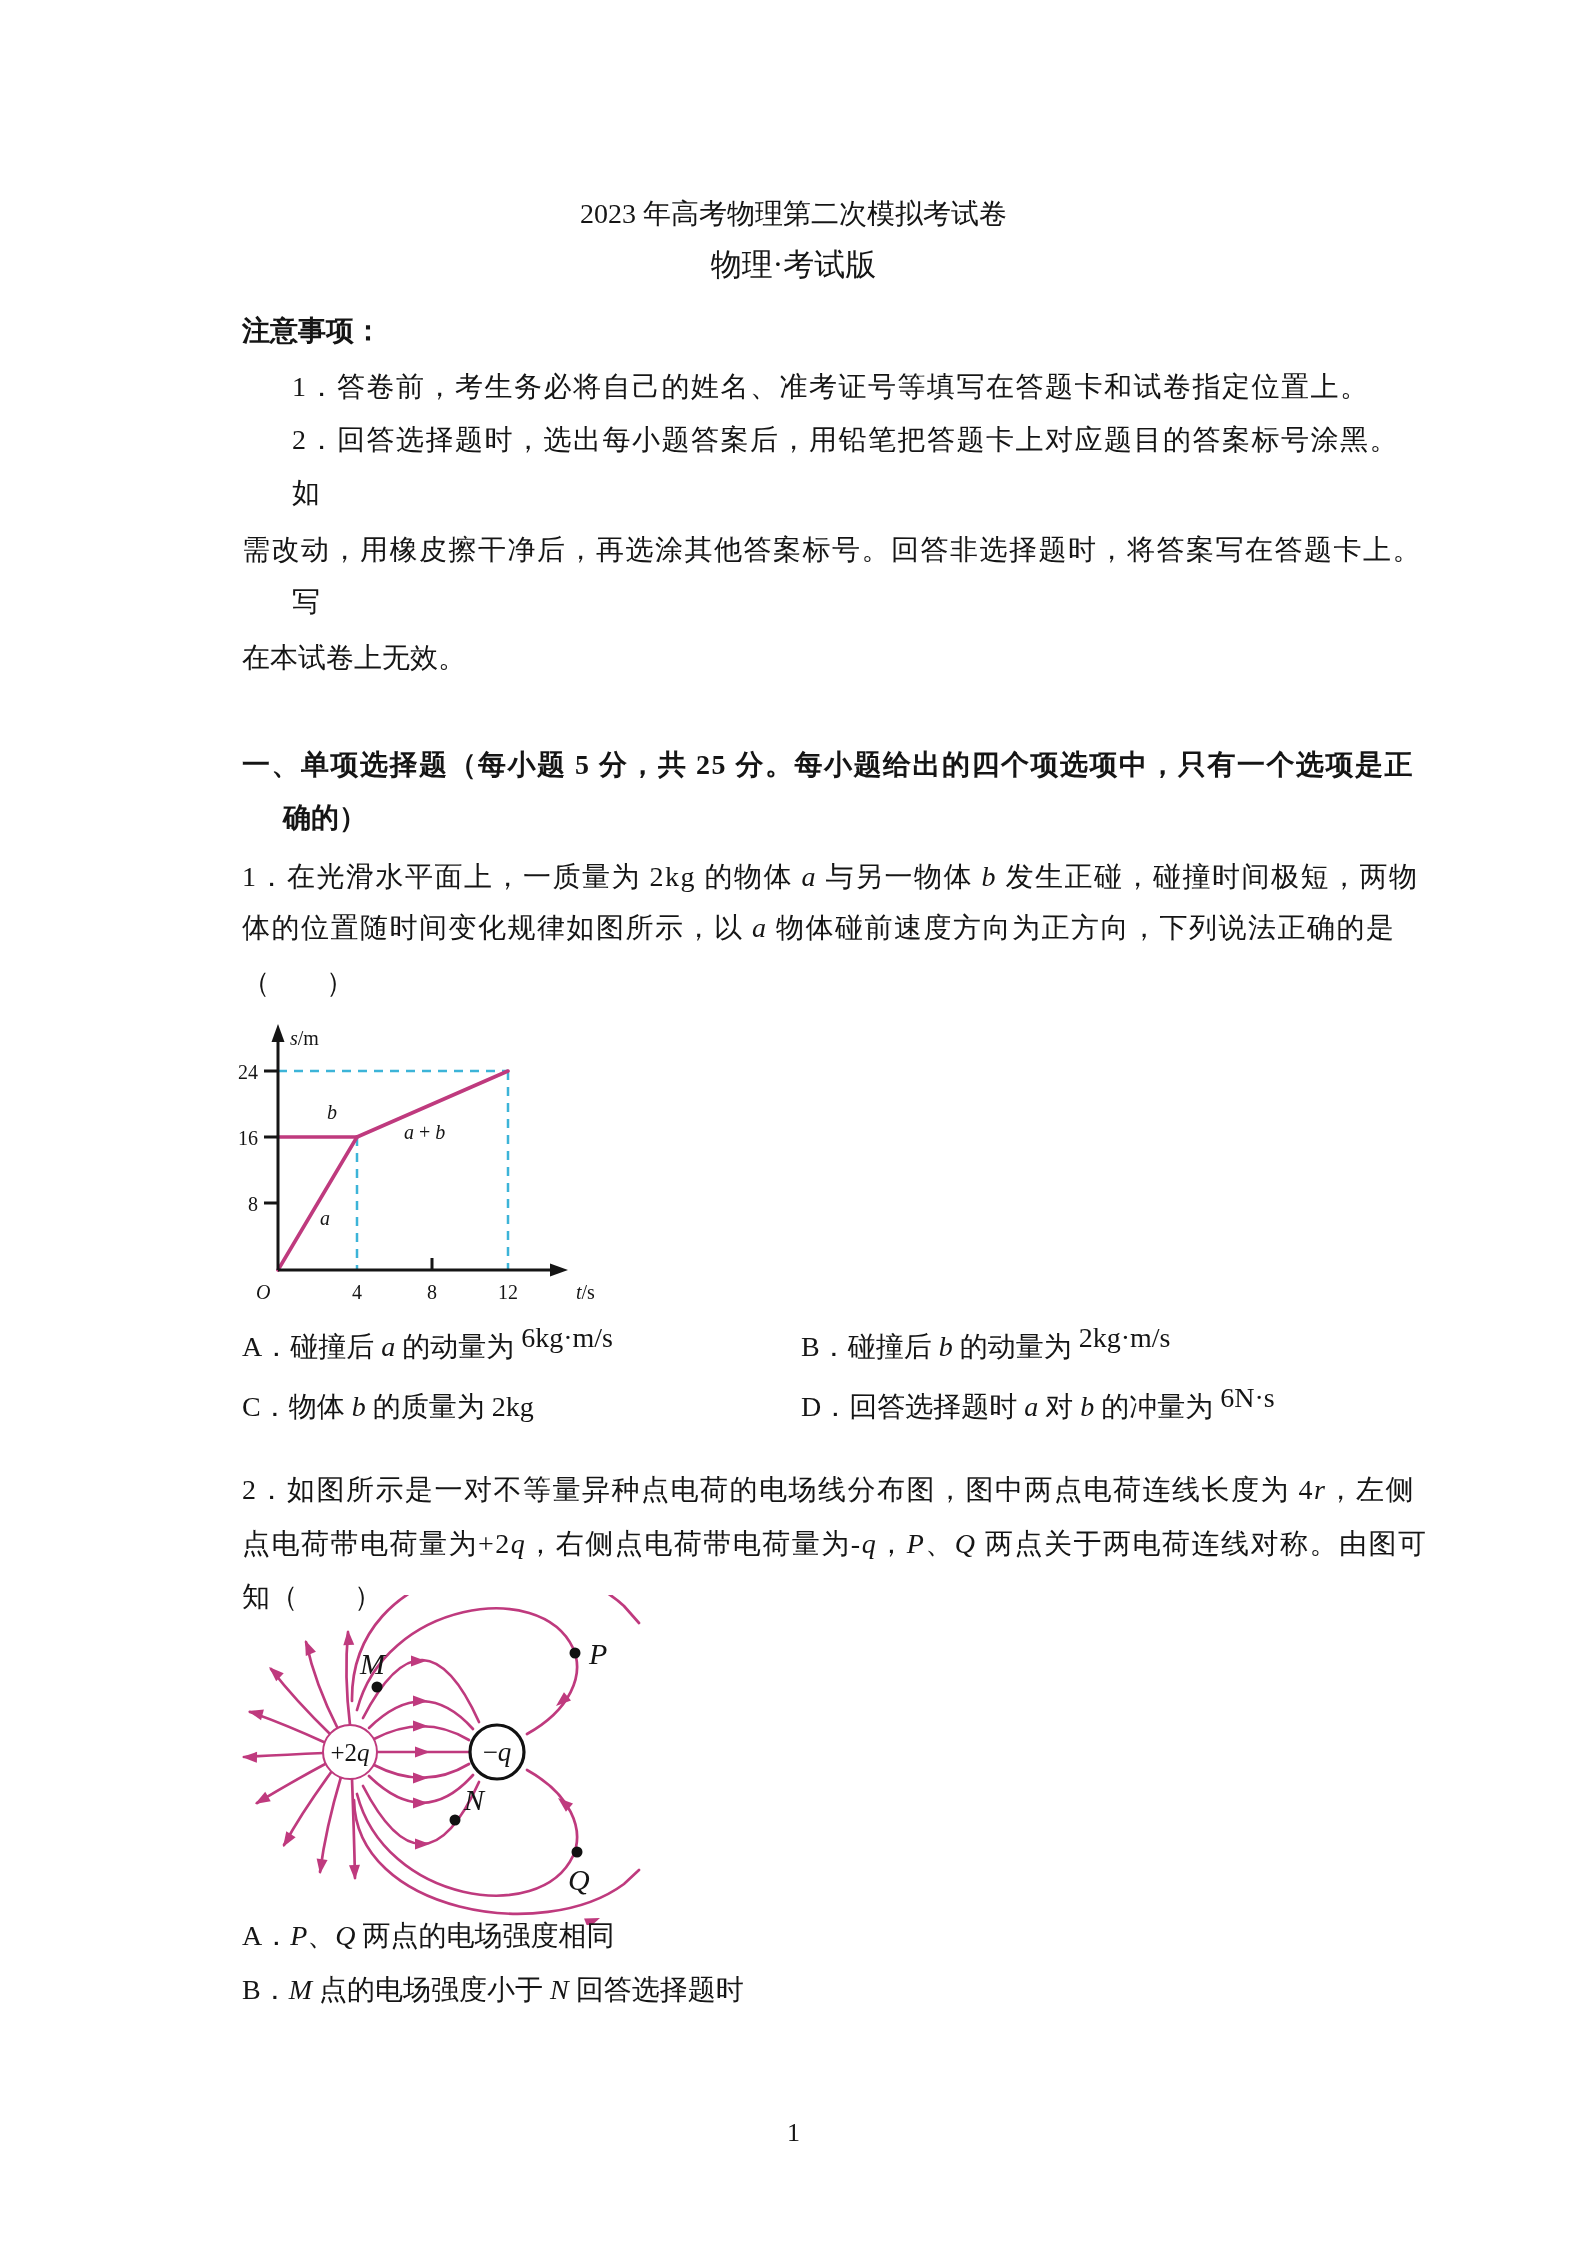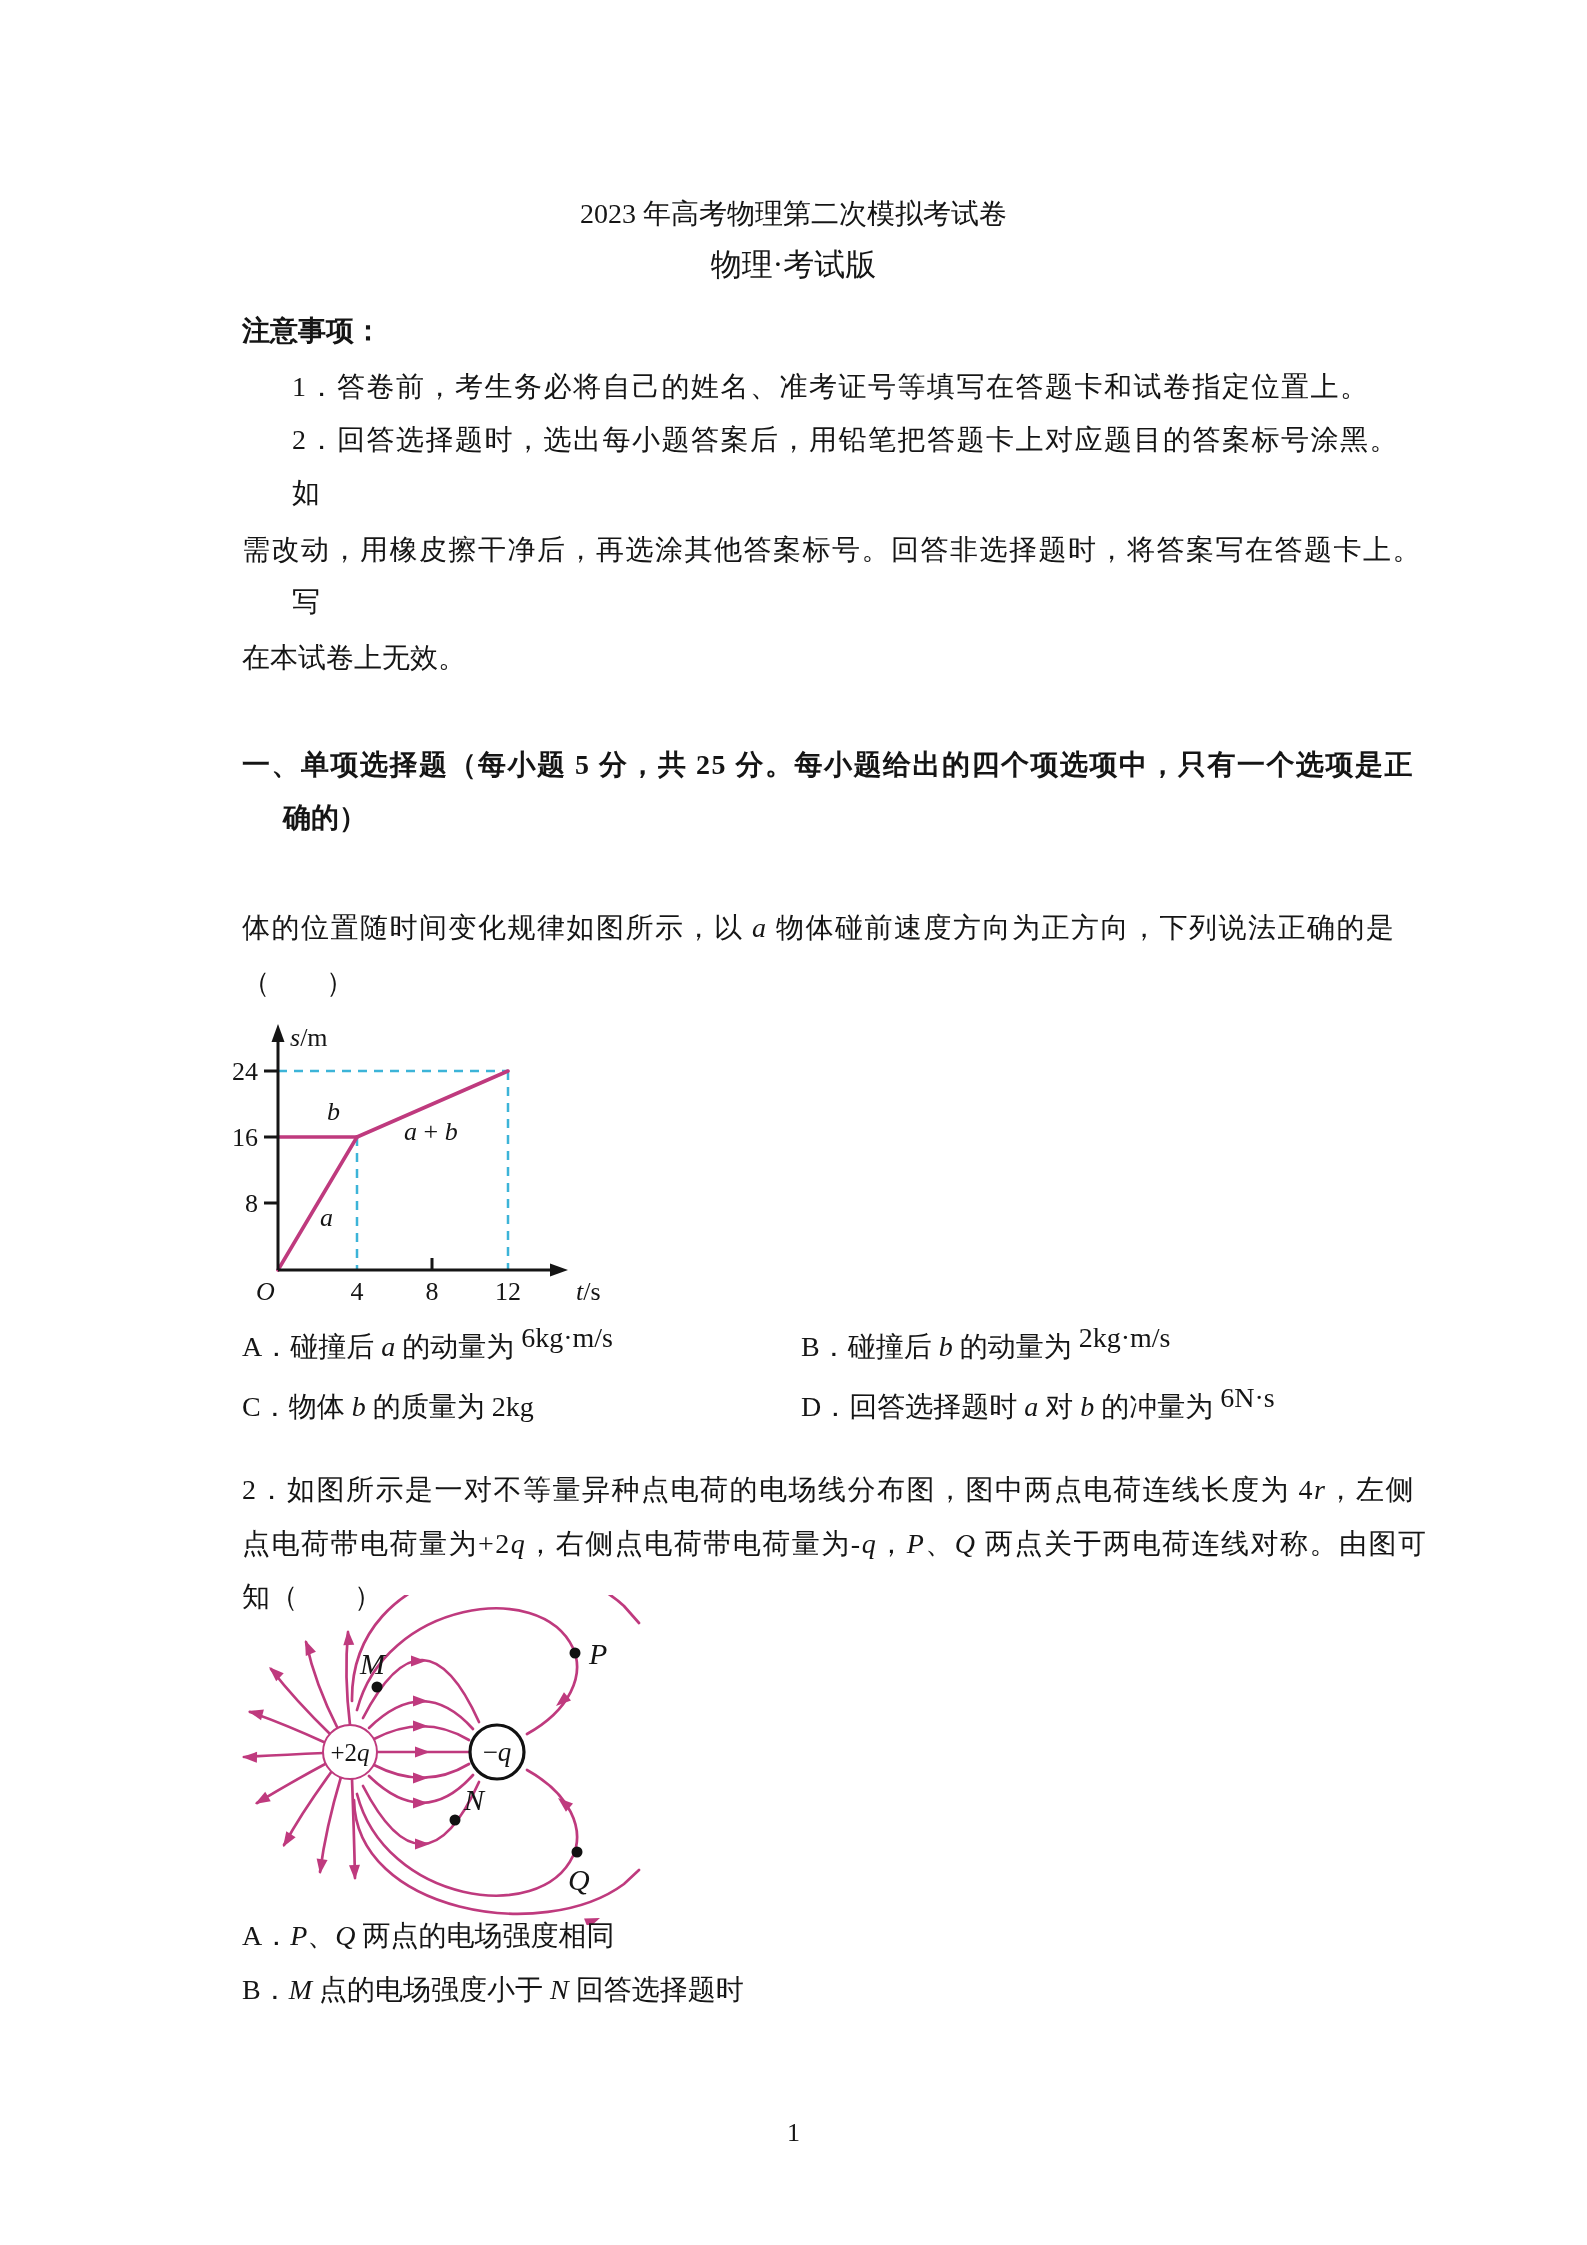--- a/index.html
+++ b/index.html
@@ -6,21 +6,21 @@
   .page{position:relative;width:1587px;height:2245px;background:#ffffff;overflow:hidden;
         font-family:"Liberation Serif","DejaVu Serif",serif;color:#151515;}
   .ln{position:absolute;font-size:28px;line-height:40px;white-space:nowrap;}
   .sp{letter-spacing:1.5px;font-family:Liberation Serif, serif;}
   .bold{font-weight:bold;}
   .center{left:0;width:1587px;text-align:center;}
   .title1{font-size:28px;line-height:44px;}
   .title2{font-size:31px;line-height:38px;}
   .it{font-style:italic;}
   .raised{position:relative;top:-9px;display:inline-block;}
-  .fig-label{position:absolute;font-size:26px;line-height:32px;white-space:nowrap;}
+  .fig-label{position:absolute;font-size:20px;line-height:32px;white-space:nowrap;}
   .fl-it{font-style:italic;}
   .tick-r{text-align:right;}
   .tick-c{text-align:center;}
   .pageno{position:absolute;font-size:26px;line-height:30px;}
   svg{position:absolute;}
 </style>
 </head>
 <body>
 
 <div class="page">
@@ -32,20 +32,21 @@
   <div class="ln sp" style="left:292px;top:367px">1．答卷前，考生务必将自己的姓名、准考证号等填写在答题卡和试卷指定位置上。</div>
   <div class="ln sp" style="left:292px;top:420px">2．回答选择题时，选出每小题答案后，用铅笔把答题卡上对应题目的答案标号涂黑。</div>
   <div class="ln" style="left:292px;top:473px">如</div>
   <div class="ln sp" style="left:242px;top:530px">需改动，用橡皮擦干净后，再选涂其他答案标号。回答非选择题时，将答案写在答题卡上。</div>
   <div class="ln" style="left:292px;top:582px">写</div>
   <div class="ln" style="left:242px;top:638px">在本试卷上无效。</div>
 
   <div class="ln bold sp" style="left:242px;top:745px">一、单项选择题（每小题 5 分，共 25 分。每小题给出的四个项选项中，只有一个选项是正</div>
   <div class="ln bold" style="left:283px;top:798px">确的）</div>
 
+  <div class="ln sp" style="left:242px;top:857px"><span>1．在光滑水平面上，一质量为 2kg 的物体 </span><span class="it">a</span><span> 与另一物体 </span><span class="it">b</span><span> 发生正碰，碰撞时间极短，两物</span></div>
   <div class="ln sp" style="left:242px;top:908px"><span>体的位置随时间变化规律如图所示，以 </span><span class="it">a</span><span> 物体碰前速度方向为正方向，下列说法正确的是</span></div>
   <div class="ln" style="left:242px;top:963px">（　　）</div>
 
   <svg style="left:210px;top:1005px" width="400" height="305" viewBox="210 1005 400 305">
 
     <g stroke="#3cb4d8" stroke-width="2.5" fill="none" stroke-dasharray="9 7">
       <path d="M278,1071 L508,1071"></path>
       <path d="M357,1137 L357,1270"></path>
       <path d="M508,1071 L508,1270"></path>
     </g>

